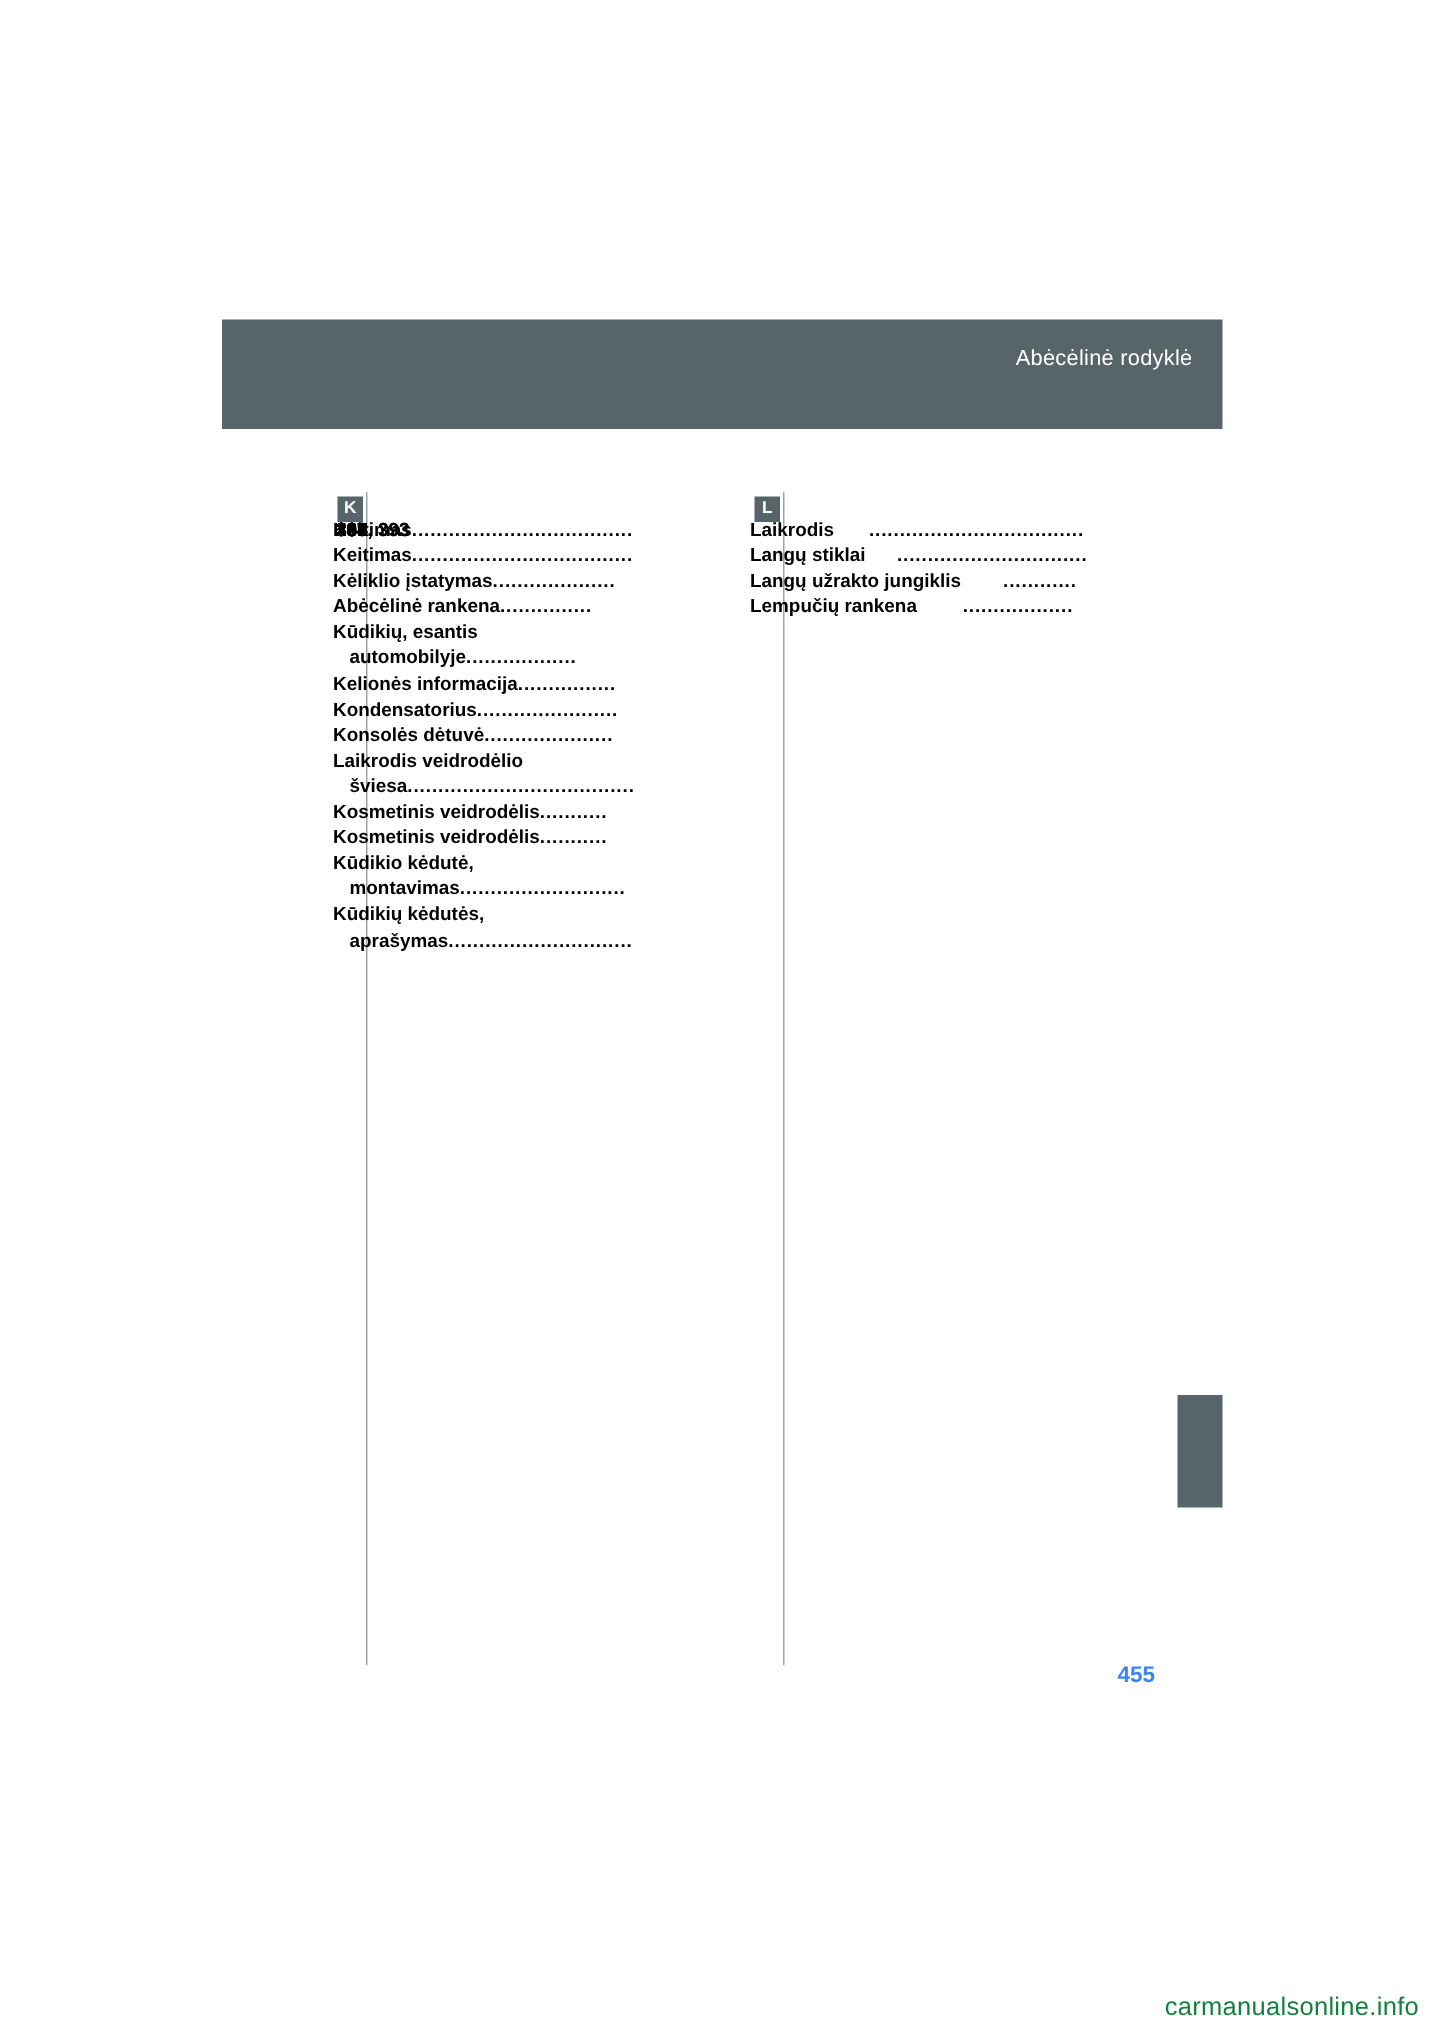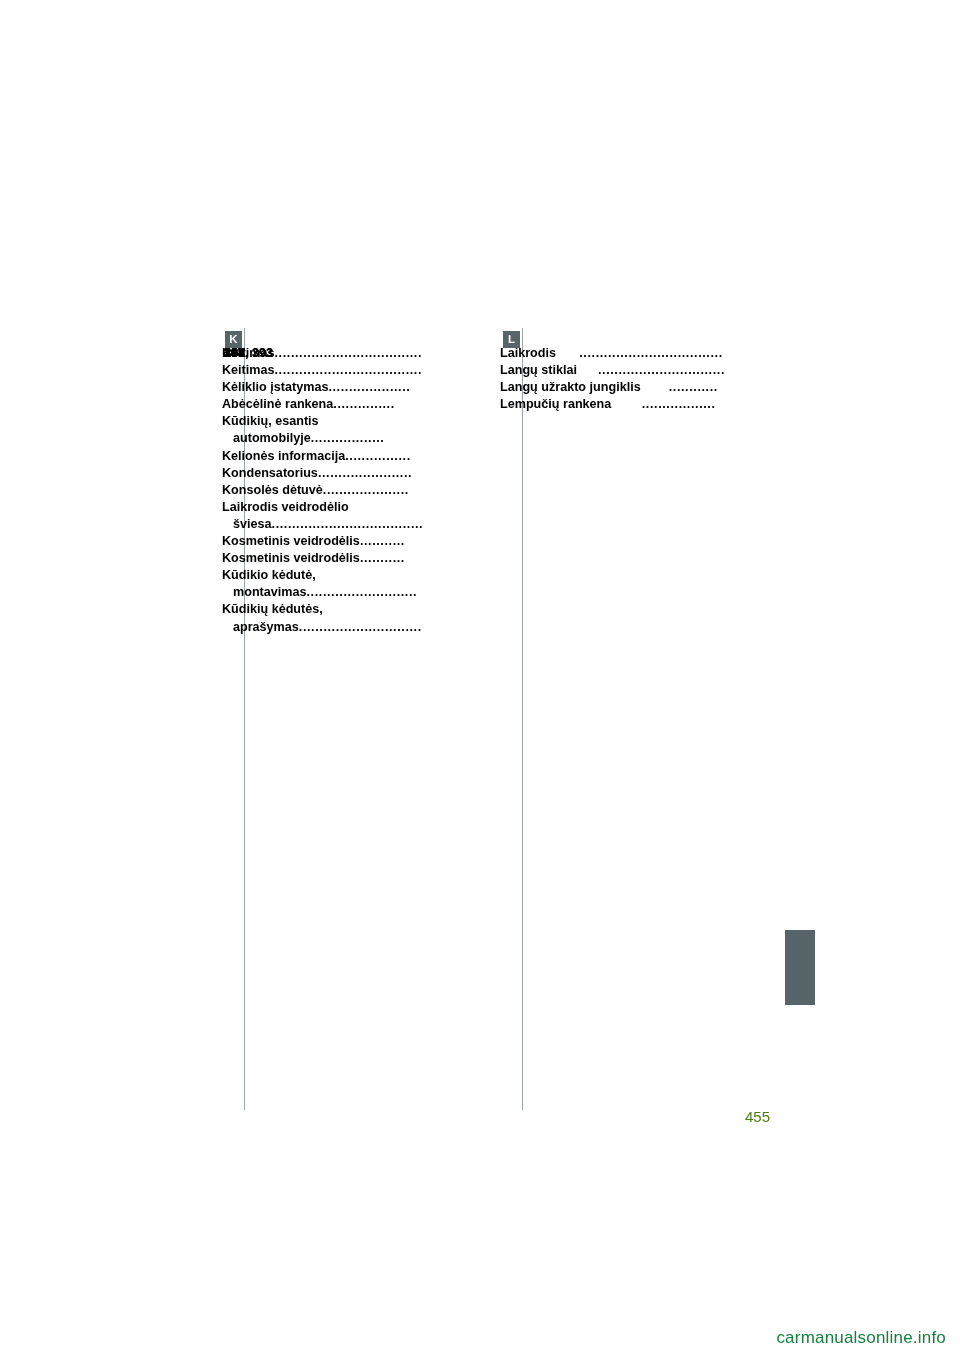--- a/index.html
+++ b/index.html
@@ -134,40 +134,43 @@
   }
   .indent {
     padding-left: 11px;
   }
 
   .page-number {
     position: absolute;
     left: 745px;
     top: 1108px;
     font-size: 15px;
-    font-weight: normal;
-    color: #4d7c0f;
+    font-weight: bold;
+    color: #3b82f6;
     font-family: "Liberation Sans", sans-serif;
   }
 
   .watermark {
     position: absolute;
     right: 14px;
     bottom: 10px;
     font-size: 17px;
     color: #15803d;
     font-family: "Liberation Sans", sans-serif;
     letter-spacing: 0.2px;
   }
 </style>
 </head>
 <body>
 
 <div class="page">
 
+  <div class="header-bar">
+    <div class="header-title">Abėcėlinė rodyklė</div>
+  </div>
 
   <div class="side-tab"></div>
 
   <div class="vline vline-left"></div>
   <div class="vline vline-mid"></div>
 
   <div class="letter-badge badge-k">K</div>
   <div class="letter-badge badge-l">L</div>
 
   <div class="content">

